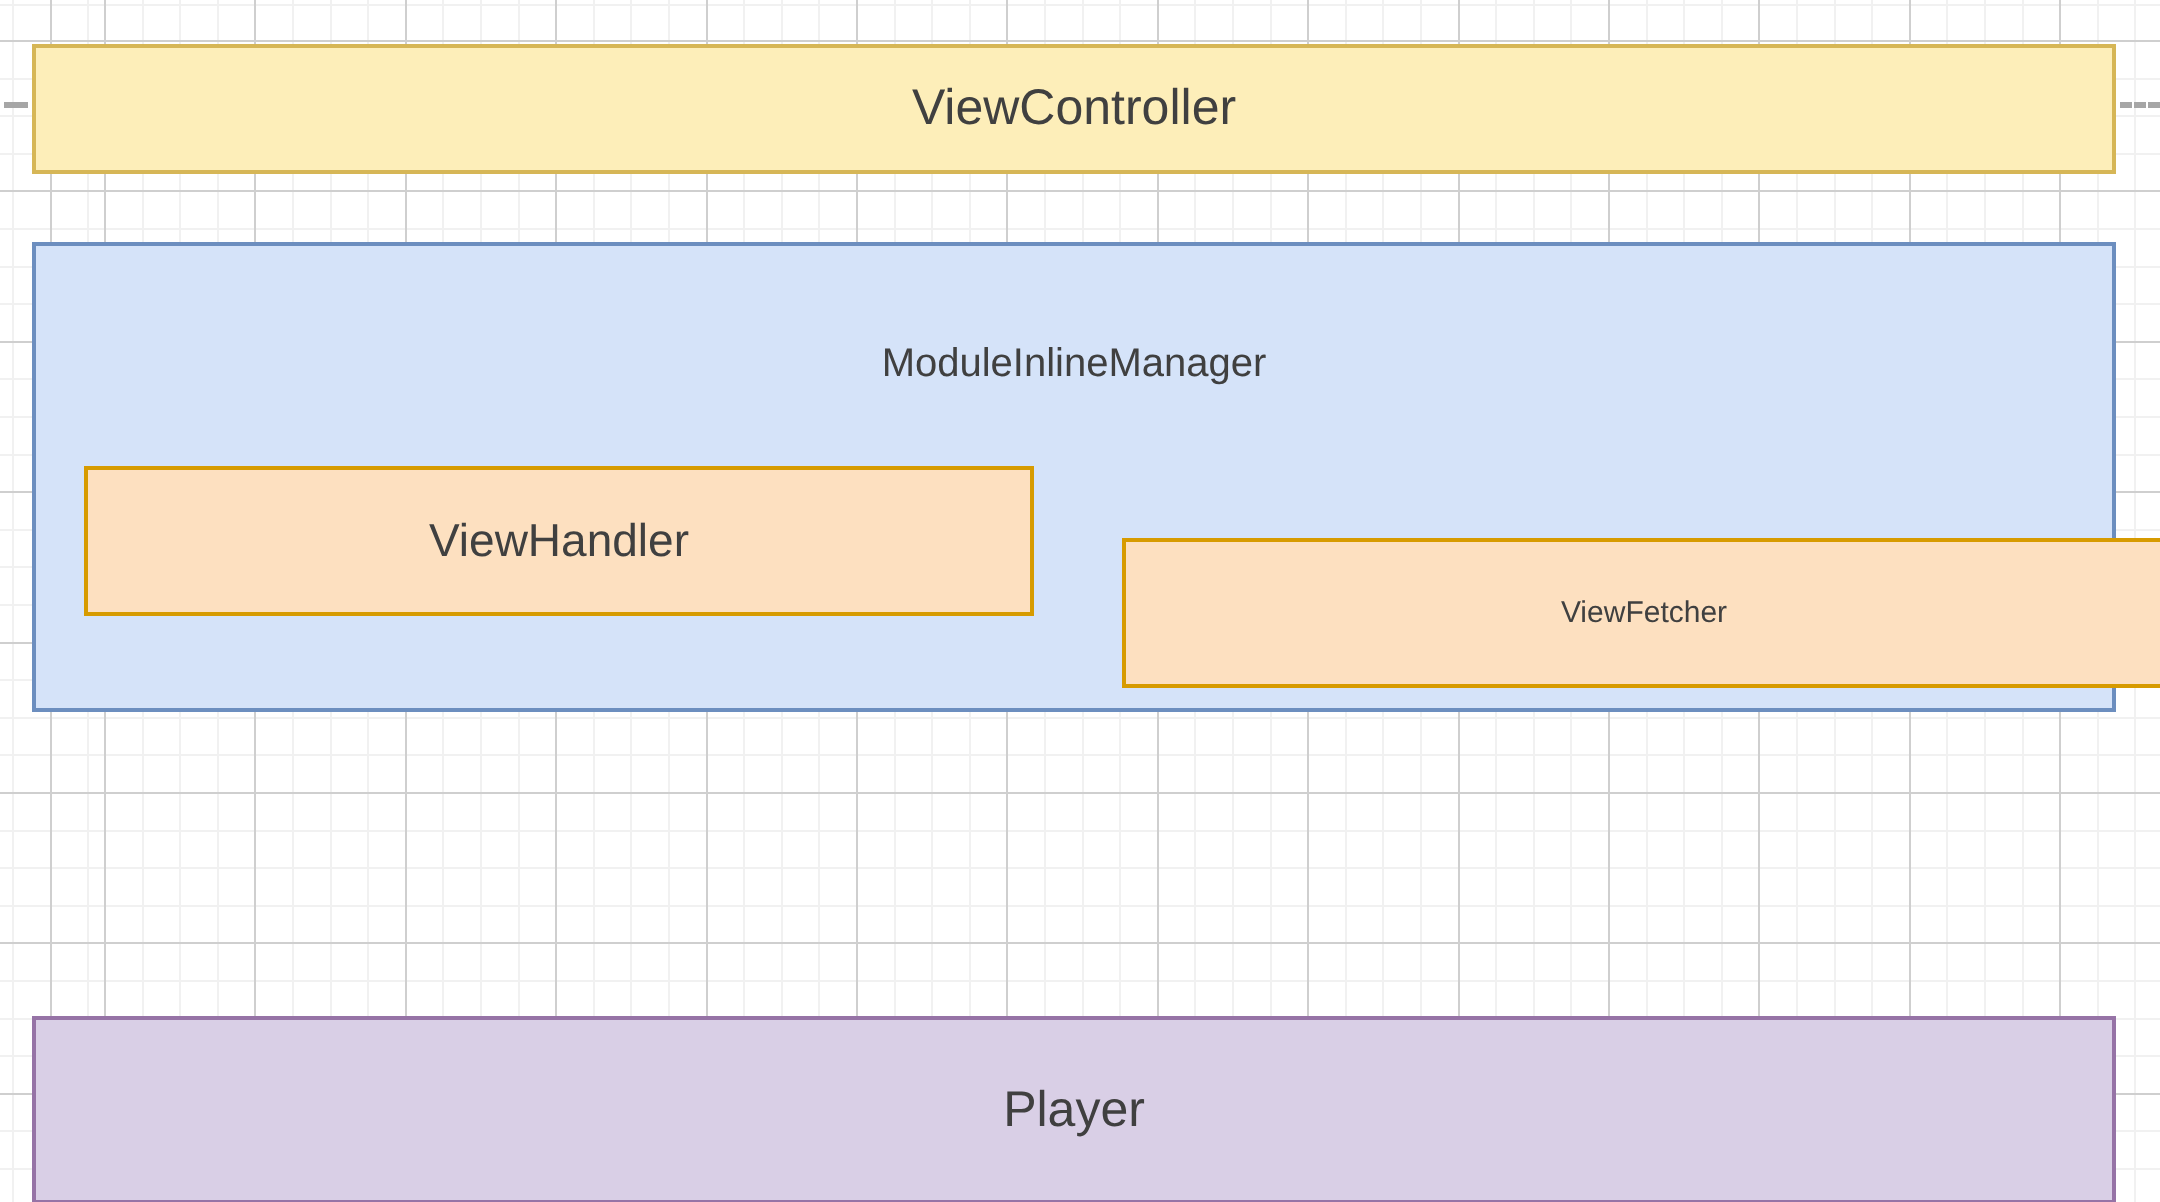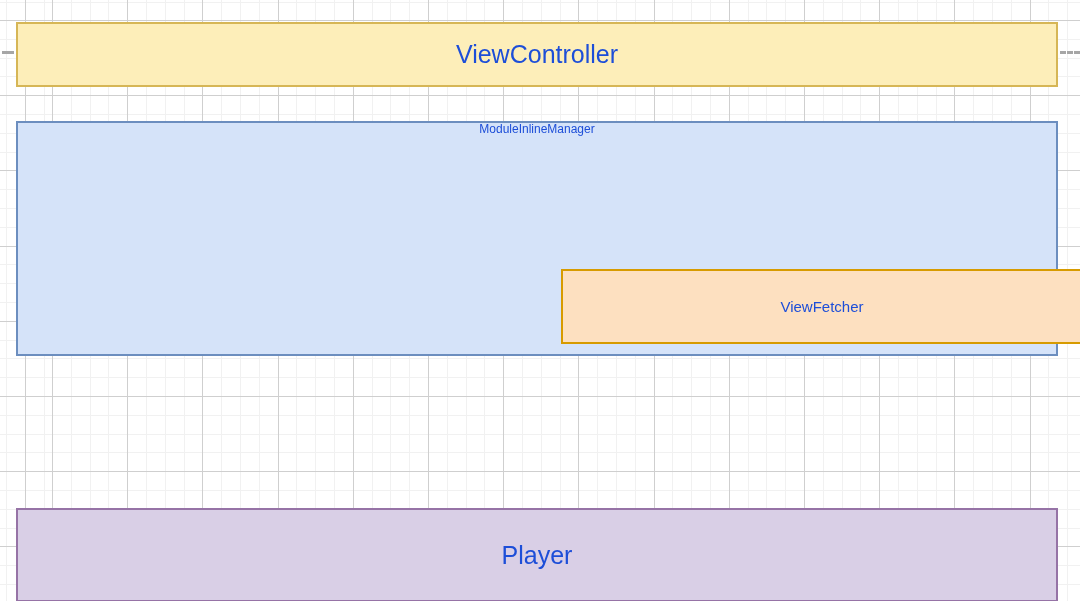--- a/index.html
+++ b/index.html
@@ -28,21 +28,21 @@
         #f1f1f1 0px, #f1f1f1 1px, rgba(0,0,0,0) 1px, rgba(0,0,0,0) 18.8px);
     background-position: 52px 0px, 0px 20px, 52px 0px, 0px 20px;
     font-family: "Liberation Sans", sans-serif;
   }
   .node {
     position: absolute;
     box-sizing: border-box;
     display: flex;
     align-items: center;
     justify-content: center;
-    color: #1d4ed8;
+    color: #404040;
     text-align: left;
     line-height: 1.15;
   }
   .node-label {
     display: block;
     white-space: nowrap;
   }
 
   
   #node-viewcontroller {
@@ -58,21 +58,22 @@
   
   #node-moduleinlinemanager {
     left: 16px;
     top: 121px;
     width: 1042px;
     height: 235px;
     background: #d5e3f9;
     border: 2px solid #6c8ebf;
     align-items: flex-start;
     justify-content: center;
-    font-size: 12px;
+    padding-top: 48px;
+    font-size: 20px;
   }
 
   
   #node-viewhandler {
     left: 42px;
     top: 233px;
     width: 475px;
     height: 75px;
     background: #fde0c0;
     border: 2px solid #d79b00;
@@ -140,20 +141,23 @@
   <div class="node" id="node-viewcontroller">
     <span class="node-label">ViewController</span>
   </div>
 
   <div class="connector" id="connector-right"></div>
 
   <div class="node" id="node-moduleinlinemanager">
     <span class="node-label">ModuleInlineManager</span>
   </div>
 
+  <div class="node" id="node-viewhandler">
+    <span class="node-label">ViewHandler</span>
+  </div>
 
   <div class="node" id="node-viewfetcher">
     <span class="node-label">ViewFetcher</span>
   </div>
 
 
   <div class="node" id="node-player">
     <span class="node-label">Player</span>
   </div>
 

